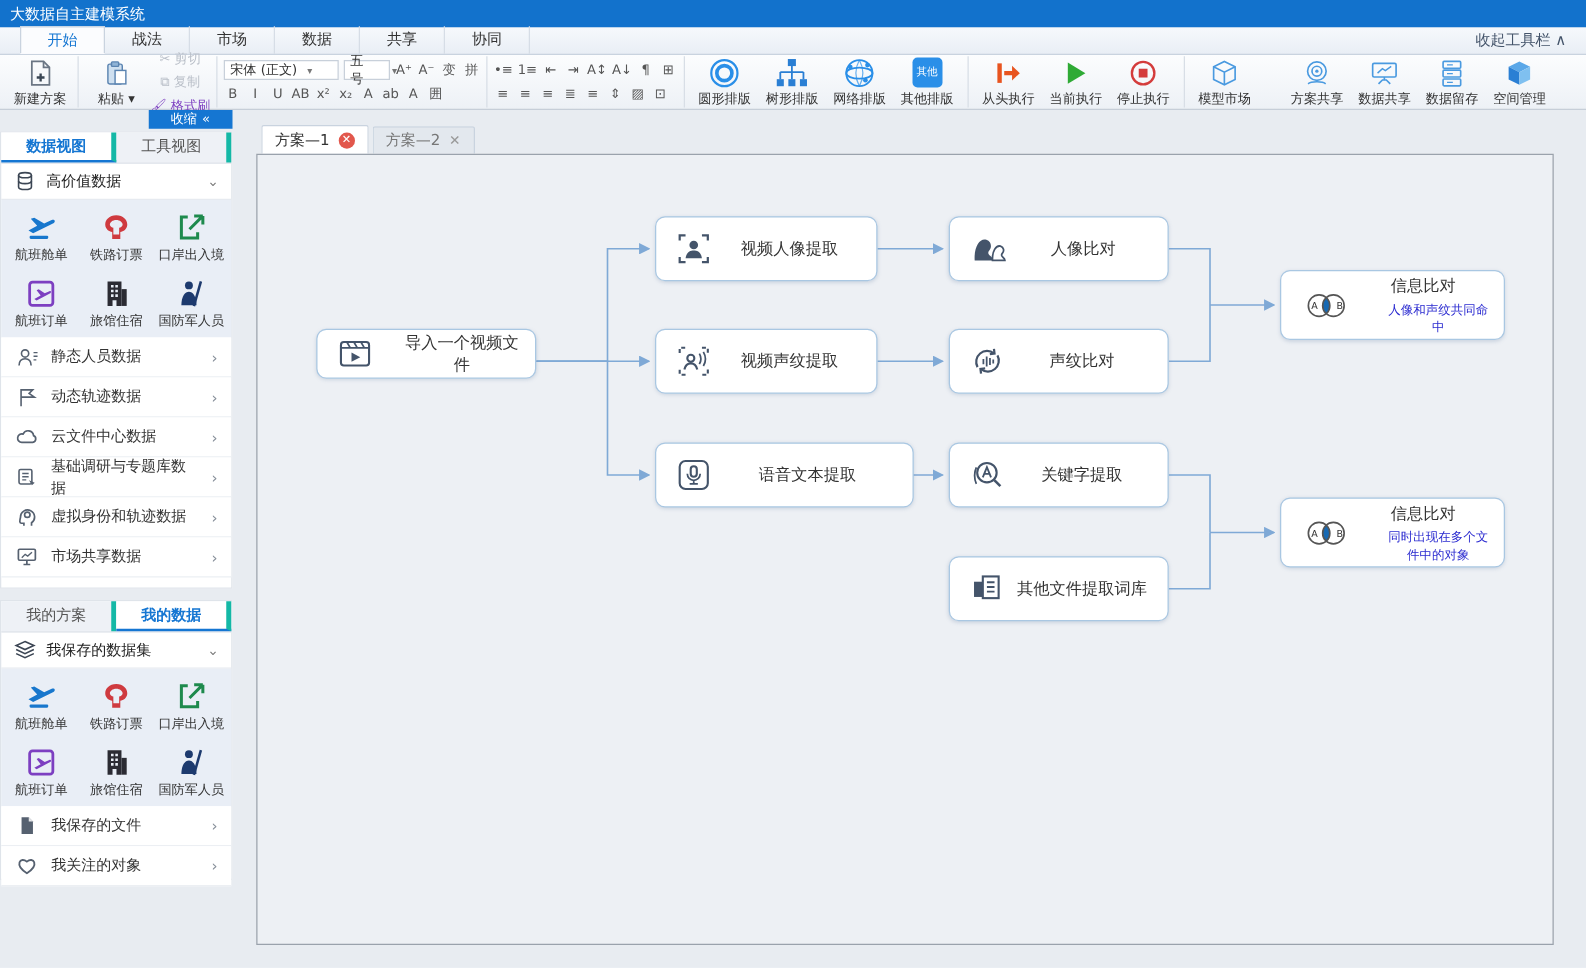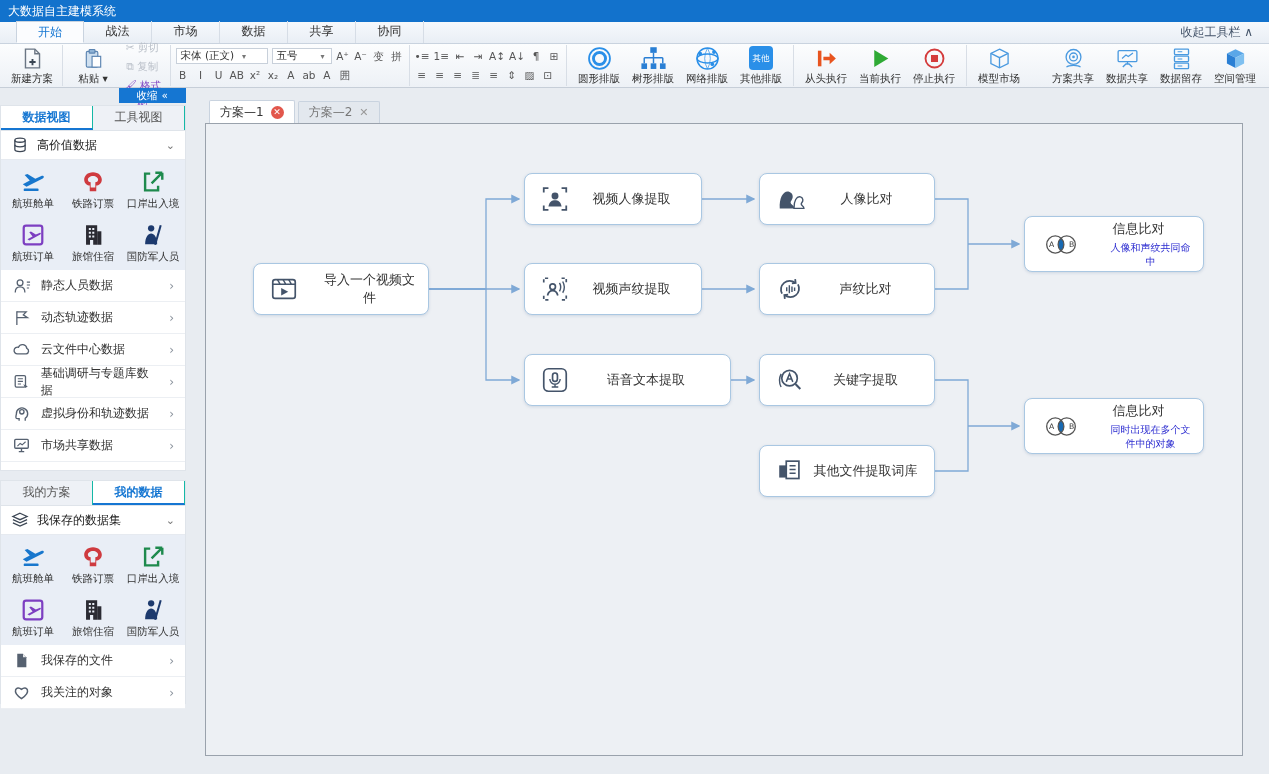--- a/index.html
+++ b/index.html
@@ -45,21 +45,21 @@
   .badge-ic { display:inline-block; width:24px; height:24px; background:#2a8fe8; color:#fff;
     border-radius:4px; font-size:8.5px; line-height:24px; text-align:center; }
   
   .sidebar { position:absolute; left:0; top:88px; width:186px; bottom:0; }
   .collapse-btn { position:absolute; right:0; top:0; height:15px; background:#1576d2; color:#fff;
     font-size:10.5px; line-height:15px; padding:0 18px; cursor:pointer; display:flex; gap:4px; align-items:center; }
   .spanel { position:absolute; left:0; width:186px; background:#fff; border:1px solid #dfe4ea; }
   .spanel.p1 { top:17px; height:366px; }
   .spanel.p2 { top:392px; height:224px; }
   .side-tabs { display:flex; height:25px; background:#eef1f6; border-bottom:1px solid #dfe4ea; }
-  .side-tab { flex:1; text-align:center; line-height:23px; color:#555; cursor:pointer; border-right:1px solid #14b8a6; }
+  .side-tab { flex:1; text-align:center; line-height:23px; color:#555; cursor:pointer; border-right:4px solid #14b8a6; }
   .side-tab.active { background:#fff; color:#1576d2; font-weight:bold; border-bottom:2px solid #1576d2; }
   .section-head { display:flex; align-items:center; height:29px; padding:0 10px; gap:8px;
     border-bottom:1px solid #e6eaf0; color:#222; cursor:pointer; }
   .section-head .chev { margin-left:auto; color:#777; font-size:11px; }
   .sec-ic { color:#3c4654; display:flex; align-items:center; }
   .dataset-grid { display:grid; grid-template-columns:repeat(3,1fr); background:#e9eef6;
     padding:8px 2px 6px; row-gap:10px; }
   .ds { display:flex; flex-direction:column; align-items:center; gap:2px; font-size:10.5px;
     color:#333; cursor:pointer; }
   .ds .ic { height:27px; display:flex; align-items:center; justify-content:center; }
@@ -137,21 +137,21 @@
         <span>🖌</span> <span>格式刷</span></span>
     </div>
   </div>
   <div class="tgroup">
     <div class="stack">
       <div class="minirow">
         <span class="combo" style="width:92px;">
           <span>宋体 (正文)</span>
             <span class="caret">▾</span>
           </span>
-        <span class="combo" style="width:60px;gap:23px;">
+        <span class="combo" style="width:37px;gap:23px;">
           <span>五号</span>
             <span class="caret">▾</span>
           </span>
         <span id="font-row1" class="minirow">
             <span class="mini">A⁺</span>
             <span class="mini">A⁻</span>
             <span class="mini">变</span>
             <span class="mini">拼</span>
           </span>
       </div>
@@ -580,21 +580,21 @@
           <polyline points="496,256 548,256" fill="none" stroke="#7fa9d6" stroke-width="1.3" marker-end="url(#arr)"></polyline>
           <polyline points="729,75 762,75 762,120" fill="none" stroke="#7fa9d6" stroke-width="1.3"></polyline>
           <polyline points="729,165 762,165 762,120" fill="none" stroke="#7fa9d6" stroke-width="1.3"></polyline>
           <polyline points="762,120 813,120" fill="none" stroke="#7fa9d6" stroke-width="1.3" marker-end="url(#arr)"></polyline>
           <polyline points="729,256 762,256 762,302" fill="none" stroke="#7fa9d6" stroke-width="1.3"></polyline>
           <polyline points="729,347 762,347 762,302" fill="none" stroke="#7fa9d6" stroke-width="1.3"></polyline>
           <polyline points="762,302 813,302" fill="none" stroke="#7fa9d6" stroke-width="1.3" marker-end="url(#arr)"></polyline>
         </g>
     </svg>
     <div id="node-layer">
-  <div class="flow-node" style="left:47px; top:139px; width:176px; height:52px;gap:20px;">
+  <div class="flow-node" style="left:47px; top:139px; width:176px; height:40px;gap:20px;">
     <span class="fn-ic">
             <svg viewBox="0 0 32 32" width="30" height="30" fill="none" stroke="#44546a" stroke-width="1.8">
               <rect x="4" y="6" width="24" height="20" rx="2.5"></rect>
               <path d="M4 11 H28 M9 6 l3 5 M15 6 l3 5 M21 6 l3 5" stroke-width="1.5"></path>
               <path d="M13 15 L20.5 18.9 L13 22.8 Z" fill="#44546a" stroke="none"></path>
             </svg>
           </span>
     <span class="fn-body">
       <div class="fn-label">导入一个视频文件</div>
 

